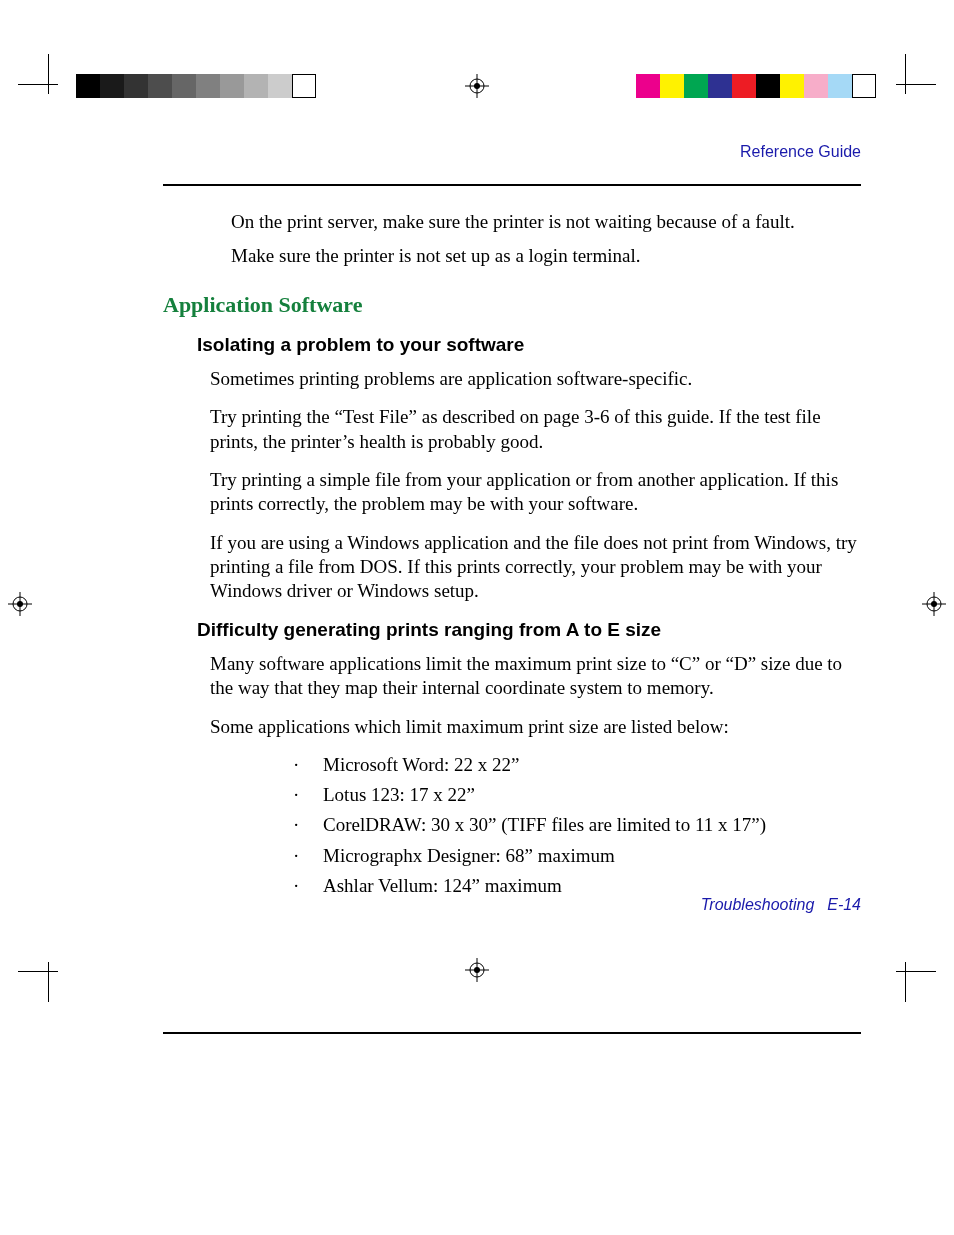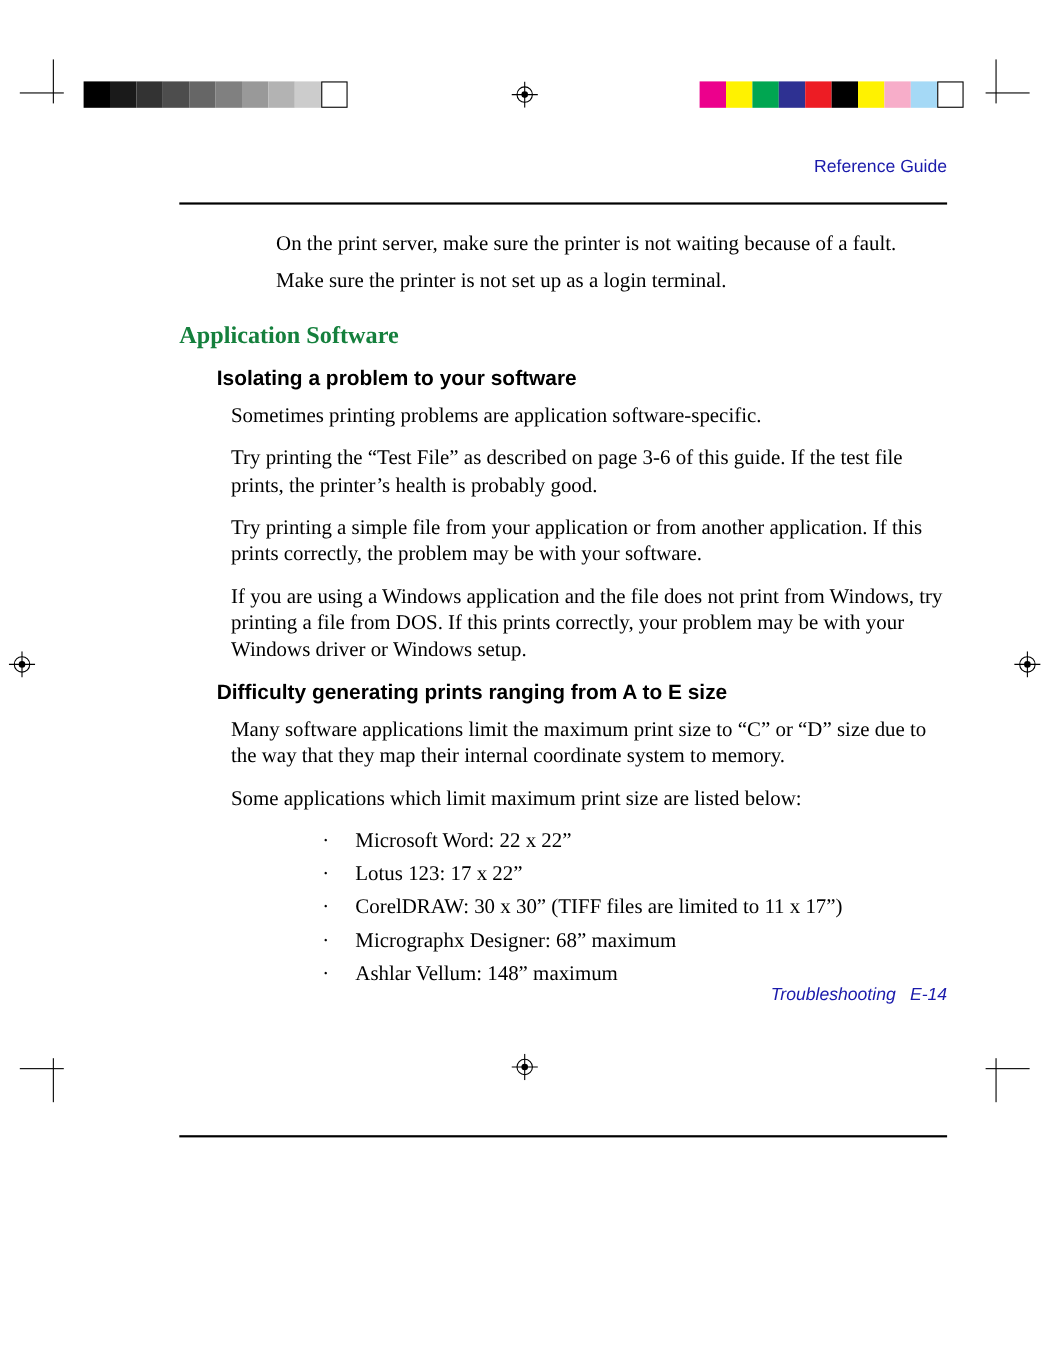--- a/index.html
+++ b/index.html
@@ -62,21 +62,21 @@
   }
   .content {
     position: absolute;
     left: 163px;
     right: 93px;
     top: 210px;
     font-size: 19px;
     line-height: 1.28;
   }
   .para-indent {
-    margin-left: 88px;
+    margin-left: 68px;
     margin-bottom: 10px;
   }
   .h1 {
     color: #15803d;
     font-family: Liberation Serif, serif;
     font-weight: bold;
     font-size: 22px;
     margin: 22px 0 14px 0;
   }
   .h2 {
@@ -192,21 +192,21 @@
     <div class="body-indent">If you are using a Windows application and the file does not print from Windows, try printing a file from DOS. If this prints correctly, your problem may be with your Windows driver or Windows setup.</div>
 
     <div class="h2">Difficulty generating prints ranging from A to E size</div>
     <div class="body-indent">Many software applications limit the maximum print size to “C” or “D” size due to the way that they map their internal coordinate system to memory.</div>
     <div class="body-indent">Some applications which limit maximum print size are listed below:</div>
     <ul class="bullets">
       <li>Microsoft Word: 22 x 22”</li>
       <li>Lotus 123: 17 x 22”</li>
       <li>CorelDRAW: 30 x 30” (TIFF files are limited to 11 x 17”)</li>
       <li>Micrographx Designer: 68” maximum</li>
-      <li>Ashlar Vellum: 148” maximum</li>
+      <li>Ashlar Vellum: 124” maximum</li>
     </ul>
   </div>
 
   <div class="rule" style="top:1032px;"></div>
 
   <div class="footer-right">
     <span class="link">Troubleshooting</span>
     <span class="link">&nbsp;&nbsp;</span><span class="link">E-14</span>
   </div>
 

